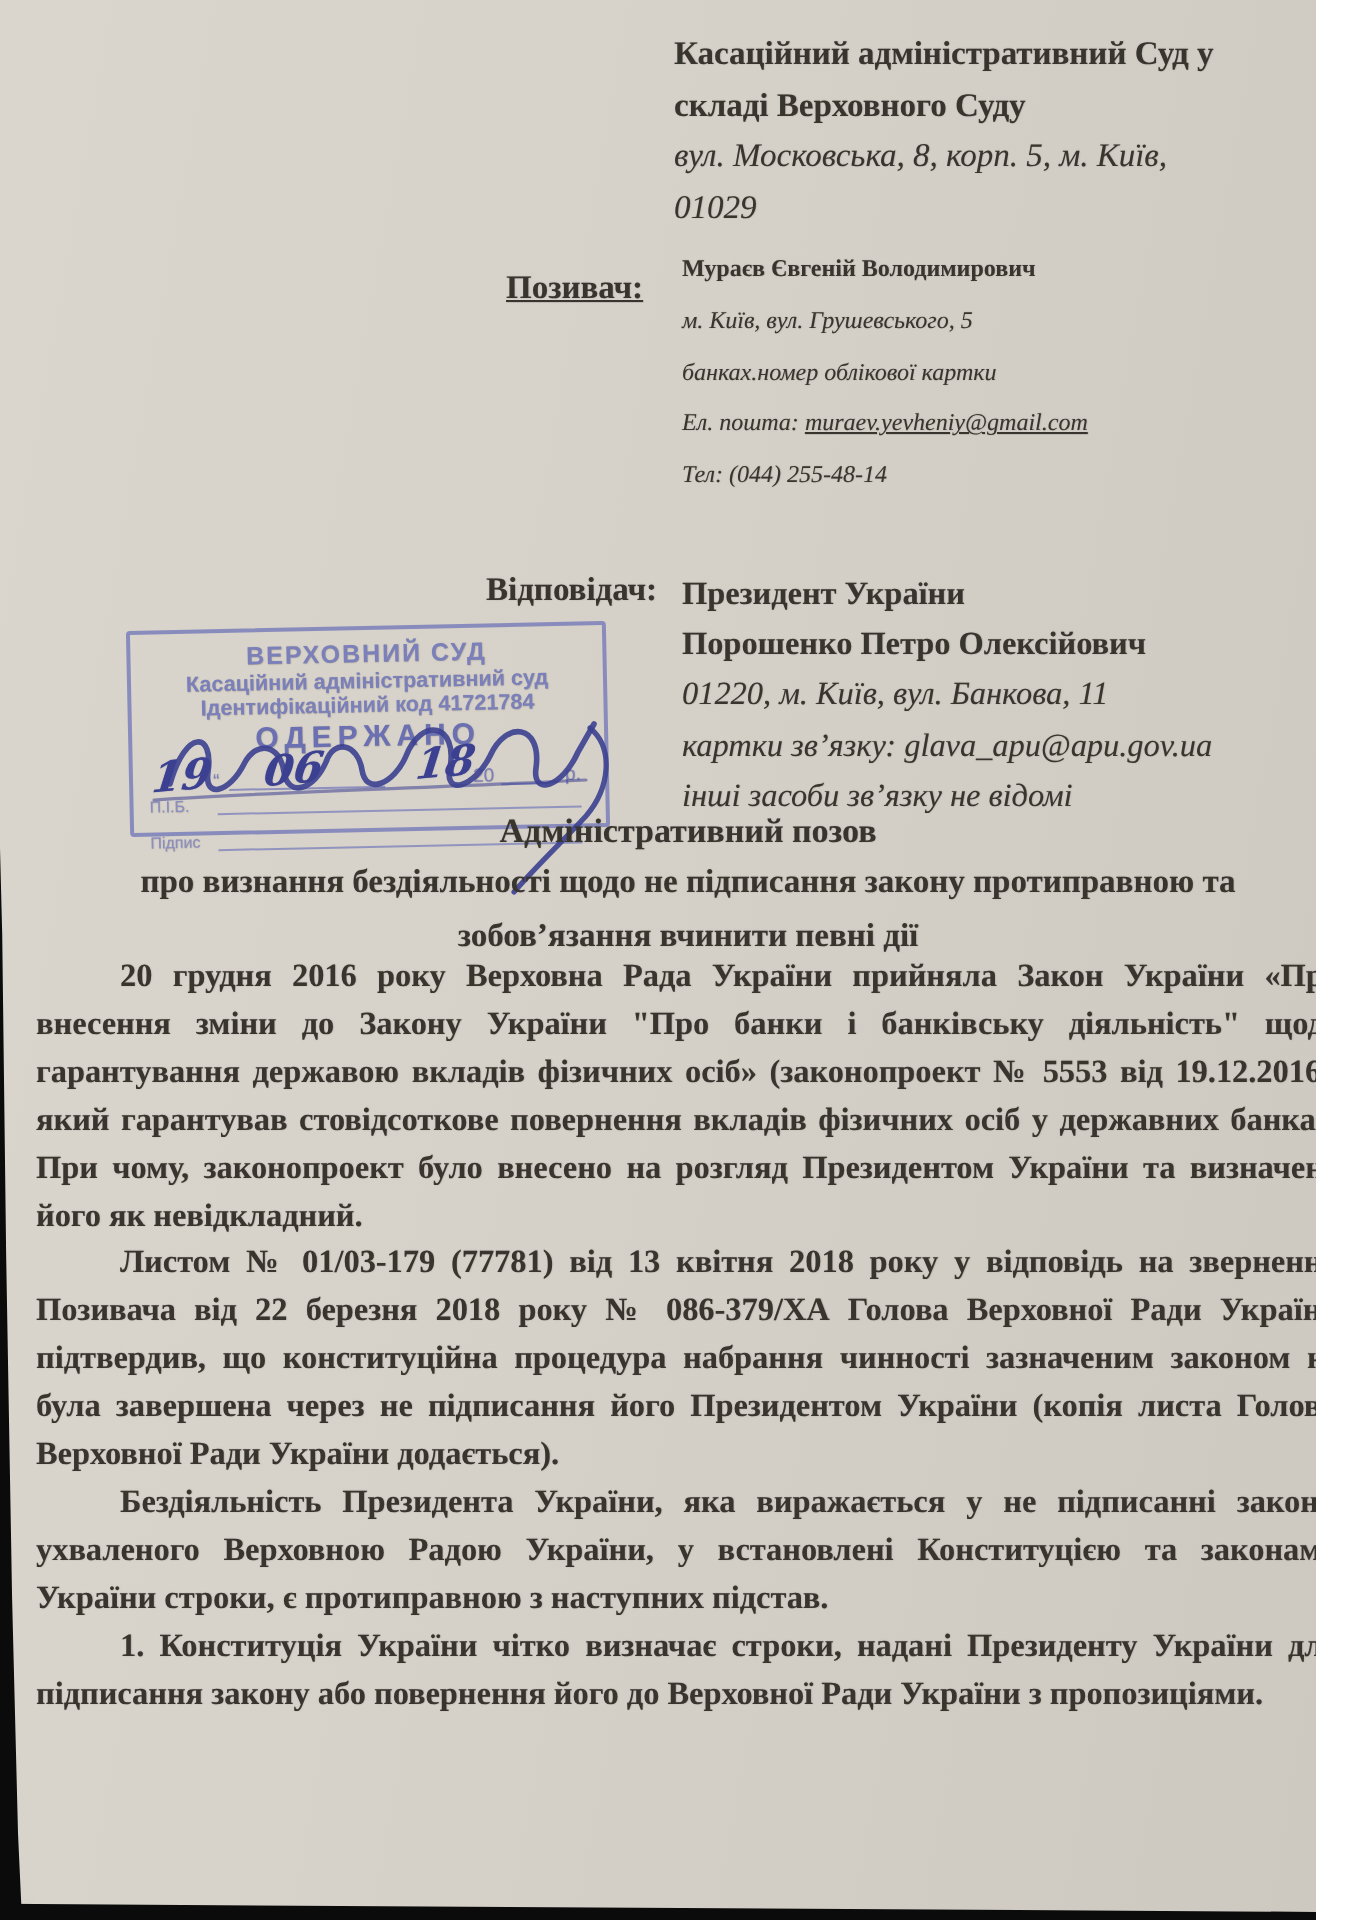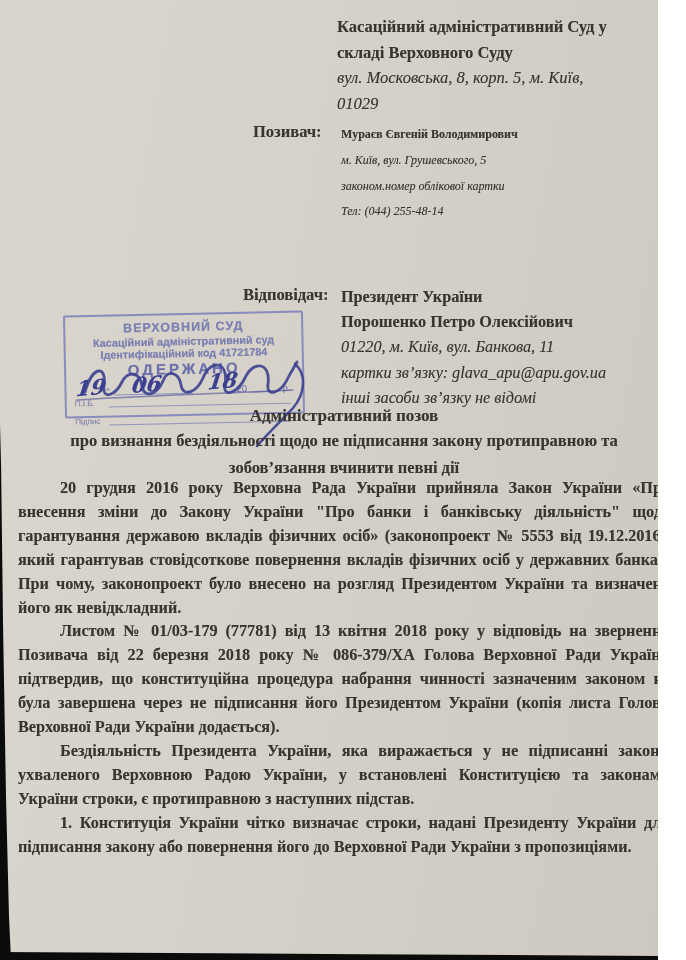--- a/index.html
+++ b/index.html
@@ -12,21 +12,21 @@
     color:#38342e;
   }
   .doc-text{ text-shadow:0.2px 0.2px 0.6px rgba(56,52,46,0.35); }
   .b{font-weight:bold;}
   .i{font-style:italic;}
   .u{text-decoration:underline;}
   
   .court-block{position:absolute;left:337px;top:14px;width:330px;font-size:16.5px;line-height:25.5px;}
   
   .party-label{position:absolute;font-size:16.5px;font-weight:bold;}
-  .plaintiff-label{left:253px;top:122px;}
+  .plaintiff-label{left:253px;top:134px;text-decoration:underline;}
   .plaintiff-block{position:absolute;left:341px;top:122px;width:330px;font-size:12px;line-height:25.8px;}
   .defendant-label{left:243px;top:285px;}
   .defendant-block{position:absolute;left:341px;top:285px;width:330px;font-size:16.2px;line-height:25.2px;}
   
   .stamp{
     position:absolute;left:64px;top:313px;width:236px;height:99px;
     border:2px solid rgba(122,127,186,0.85);
     border-radius:2px;
     transform:rotate(-1.2deg);
     color:#7b80ba;
@@ -72,21 +72,22 @@
     <div class="b">Касаційний адміністративний Суд у</div>
     <div class="b">складі Верховного Суду</div>
     <div class="i">вул. Московська, 8, корп. 5, м. Київ,</div>
     <div class="i">01029</div>
   </div>
 
   <div class="party-label plaintiff-label">Позивач:</div>
   <div class="plaintiff-block">
     <div class="b">Мураєв Євгеній Володимирович</div>
     <div class="i">м. Київ, вул. Грушевського, 5</div>
-    <div class="i">законом.номер облікової  картки</div>
+    <div class="i">банках.номер облікової  картки</div>
+    <div class="i"><span>Ел. пошта: </span><span class="u">muraev.yevheniy@gmail.com</span></div>
     <div class="i">Тел: (044) 255-48-14</div>
   </div>
 
   <div class="party-label defendant-label">Відповідач:</div>
   <div class="defendant-block">
     <div class="b">Президент України</div>
     <div class="b">Порошенко Петро Олексійович</div>
     <div class="i">01220, м. Київ, вул. Банкова, 11</div>
     <div class="i">картки зв’язку: glava_apu@apu.gov.ua</div>
     <div class="i">інші засоби зв’язку не відомі</div>

